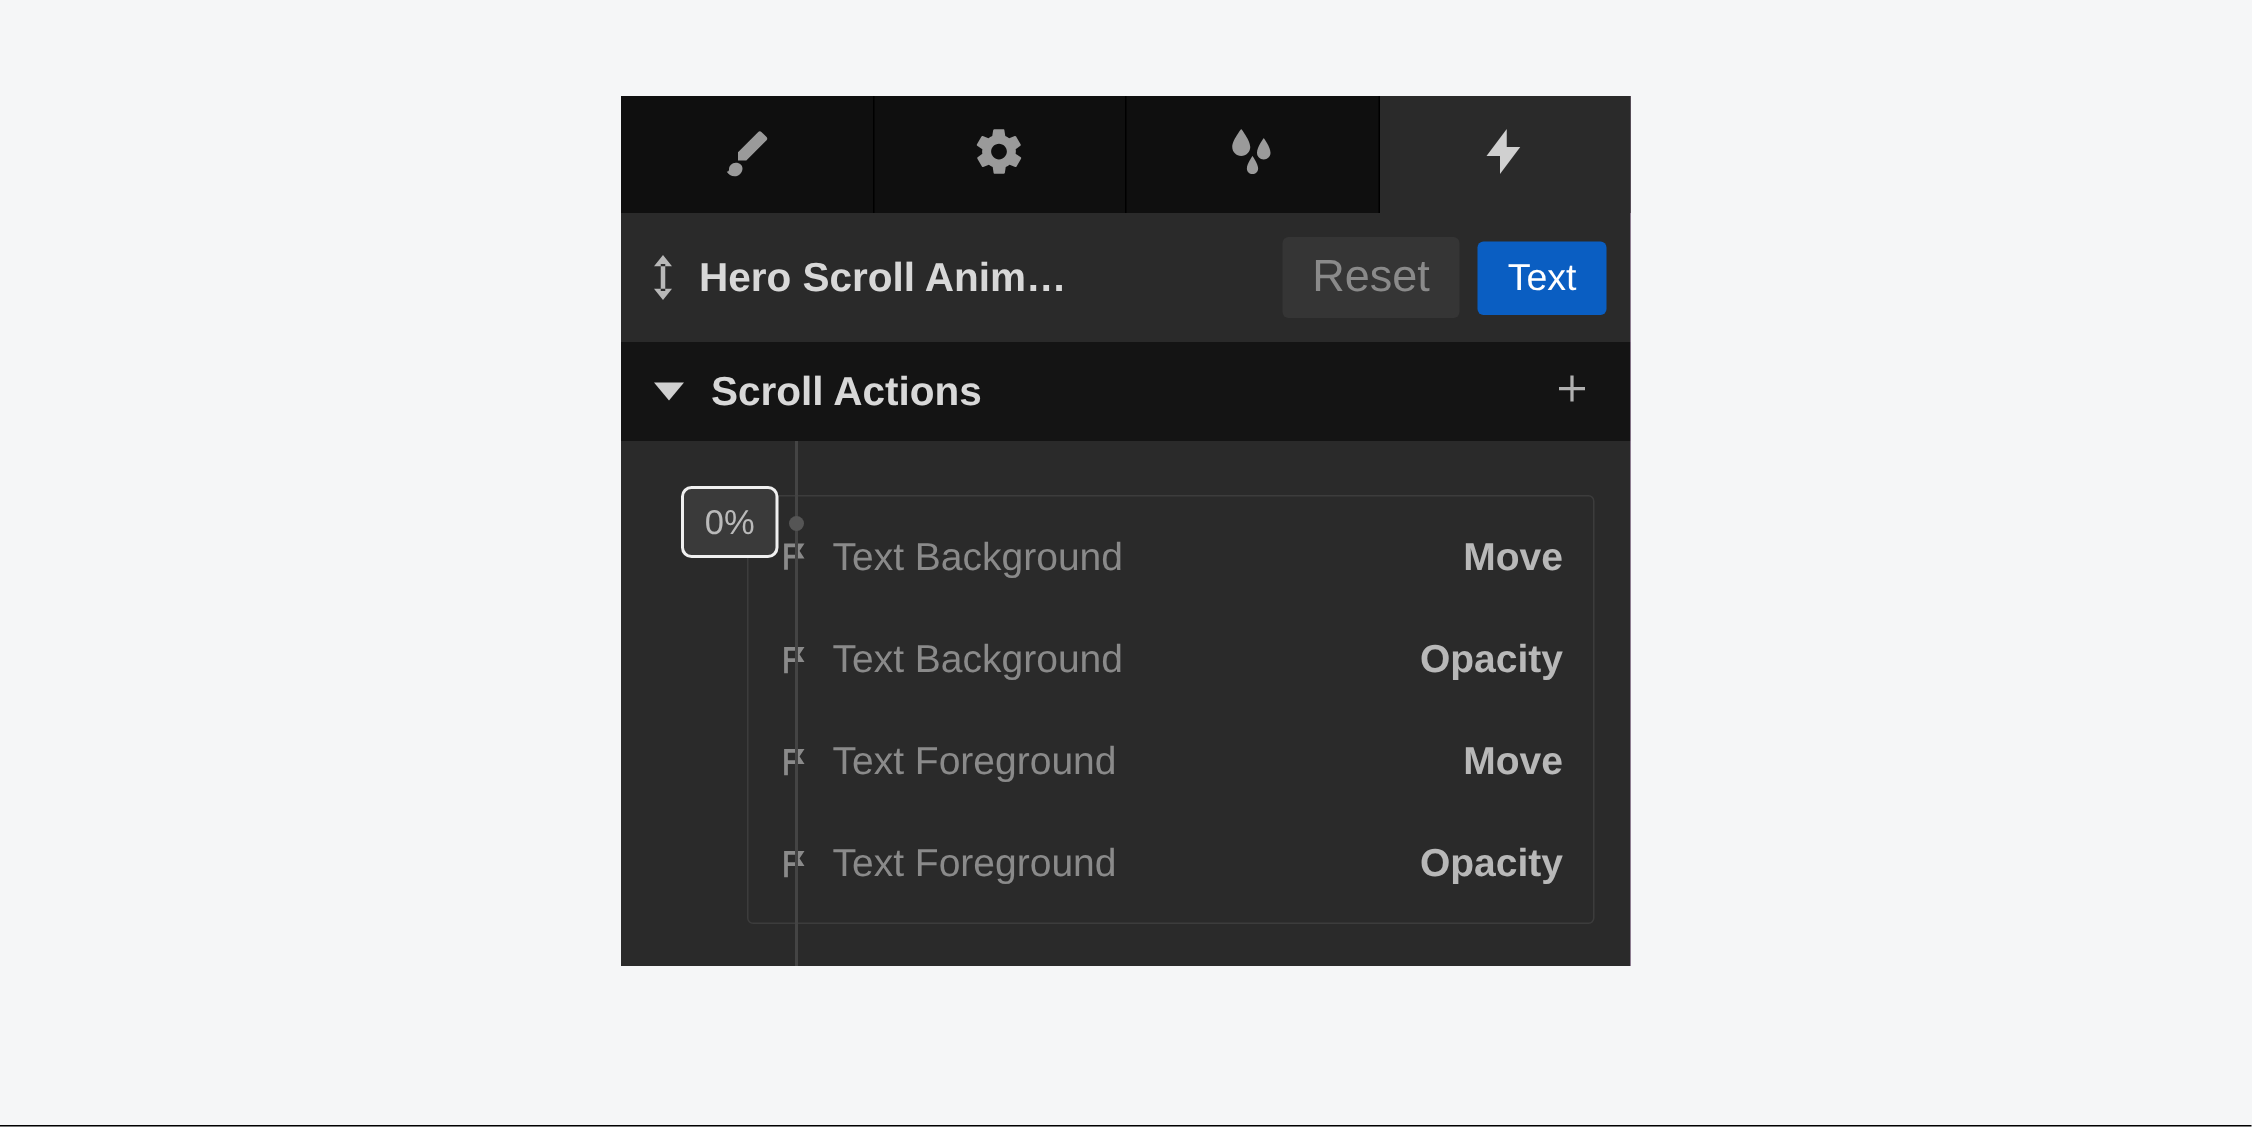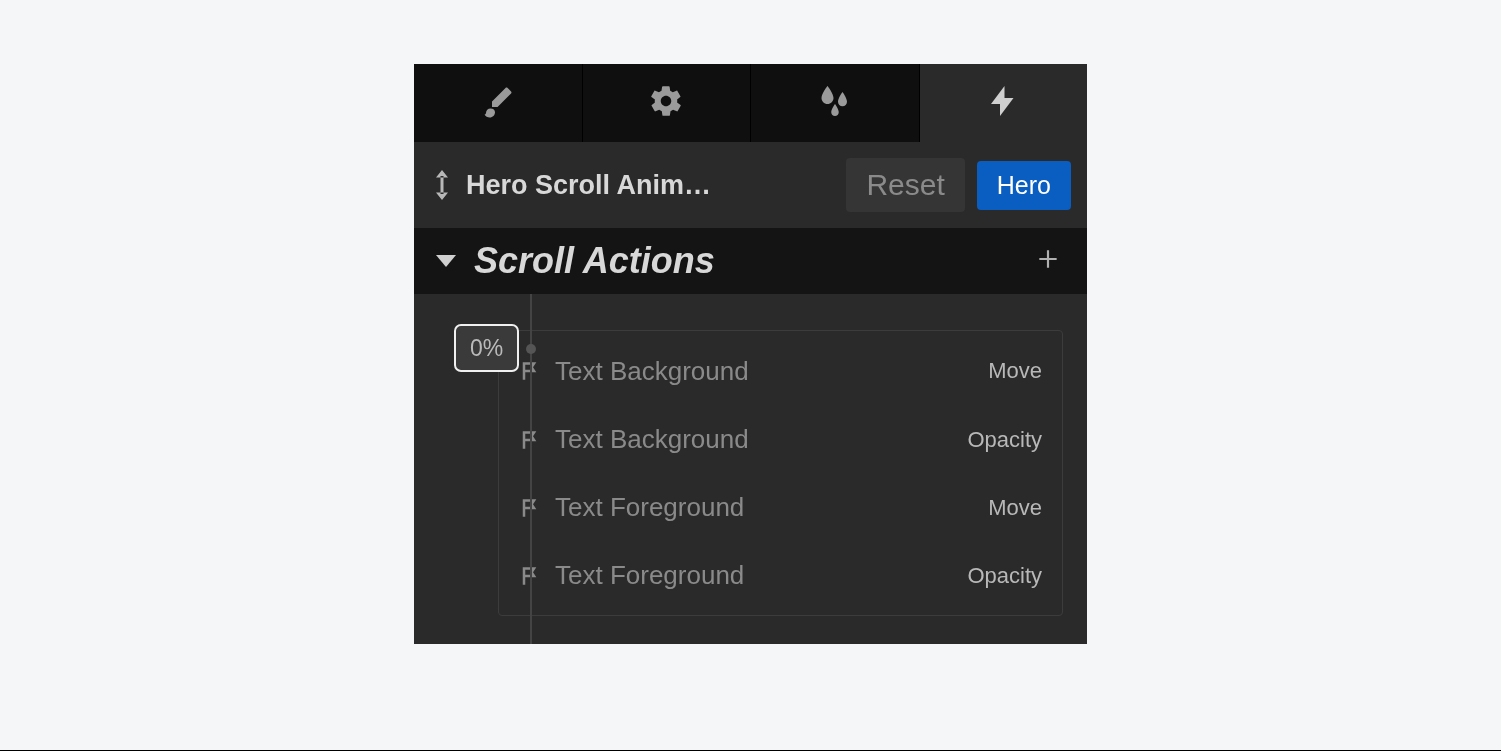--- a/index.html
+++ b/index.html
@@ -106,23 +106,22 @@
     .section-header .triangle {
       width: 0;
       height: 0;
       border-left: 10px solid transparent;
       border-right: 10px solid transparent;
       border-top: 12px solid #d0d0d0;
     }
     .section-title {
       flex: 1;
       color: #d8d8d8;
-      font-size: 36px;
+      font-size: 27px;
       font-weight: 600;
-      font-style: italic;
     }
     .plus-button {
       width: 30px;
       height: 30px;
       display: flex;
       align-items: center;
       justify-content: center;
       cursor: pointer;
     }
     .plus-button svg {
@@ -199,22 +198,22 @@
       stroke: #8a8a8a;
       stroke-width: 2;
     }
     .action-label {
       flex: 1;
       color: #8a8a8a;
       font-size: 26px;
     }
     .action-type {
       color: #b8b8b8;
-      font-size: 22px;
-      font-weight: 400;
+      font-size: 26px;
+      font-weight: 700;
     }
   </style>
 </head>
 <body>
 
 <div class="panel">
 
   <div class="tabs">
     <div class="tab">
       <span>
@@ -247,21 +246,21 @@
   </div>
 
   <div class="header-row">
     <div class="header-icon">
       <svg viewBox="0 0 12 20">
           <path d="M6 0 2 5h8L6 0zM6 20l4-5H2l4 5zM5 4h2v12H5z"></path>
         </svg>
     </div>
     <div class="header-title">Hero Scroll Anim…</div>
     <button class="btn-reset">Reset</button>
-    <button class="btn-done">Hero</button>
+    <button class="btn-done">Text</button>
   </div>
 
   <div class="section-header">
     <div class="triangle"></div>
     <div class="section-title">Scroll Actions</div>
     <div class="plus-button">
       <span>
         <svg viewBox="0 0 24 24">
             <path d="M11 4h2v16h-2zM4 11h16v2H4z"></path>
           </svg>

